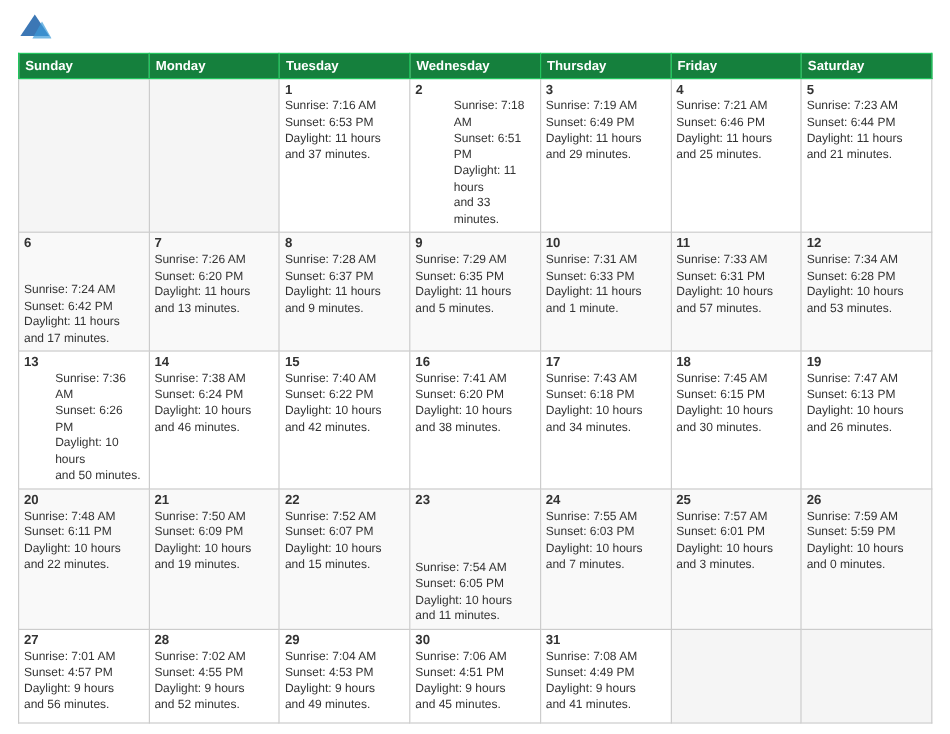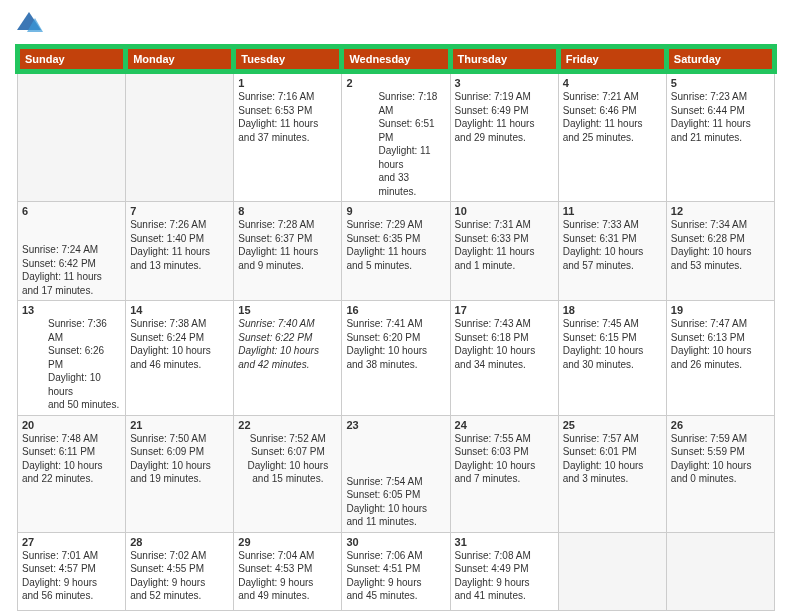--- a/index.html
+++ b/index.html
@@ -58,26 +58,26 @@
       font-size: 13px;
       color: #555;
       margin-top: 2px;
     }
     .calendar {
       width: 100%;
       border-collapse: collapse;
       table-layout: fixed;
     }
     .calendar th {
-      background-color: #c2410c;
+      background-color: #15803d;
       color: white;
       font-size: 11px;
       font-weight: bold;
       padding: 4px 5px;
-      border: 5px solid #22c55e;
+      border: 1px solid #22c55e;
       text-align: left;
     }
     .calendar td {
       border: 1px solid #ccc;
       vertical-align: top;
       padding: 3px 4px;
       font-size: 9px;
       color: #333;
       height: 78px;
       background: #fff;
@@ -178,21 +178,21 @@
           <td>
             <span class="day-num">6</span>
             <div class="cell-content" style="white-space: pre-line; margin-top: 26px;">Sunrise: 7:24 AM
 Sunset: 6:42 PM
 Daylight: 11 hours
 and 17 minutes.</div>
           </td>
           <td>
             <span class="day-num">7</span>
             <div class="cell-content" style="white-space: pre-line;">Sunrise: 7:26 AM
-Sunset: 1:40 PM
+Sunset: 6:20 PM
 Daylight: 11 hours
 and 13 minutes.</div>
           </td>
           <td>
             <span class="day-num">8</span>
             <div class="cell-content" style="white-space: pre-line;">Sunrise: 7:28 AM
 Sunset: 6:37 PM
 Daylight: 11 hours
 and 9 minutes.</div>
           </td>
@@ -235,21 +235,21 @@
           </td>
           <td>
             <span class="day-num">14</span>
             <div class="cell-content" style="white-space: pre-line;">Sunrise: 7:38 AM
 Sunset: 6:24 PM
 Daylight: 10 hours
 and 46 minutes.</div>
           </td>
           <td>
             <span class="day-num">15</span>
-            <div class="cell-content" style="white-space: pre-line; font-style: italic;">Sunrise: 7:40 AM
+            <div class="cell-content" style="white-space: pre-line;">Sunrise: 7:40 AM
 Sunset: 6:22 PM
 Daylight: 10 hours
 and 42 minutes.</div>
           </td>
           <td>
             <span class="day-num">16</span>
             <div class="cell-content" style="white-space: pre-line;">Sunrise: 7:41 AM
 Sunset: 6:20 PM
 Daylight: 10 hours
 and 38 minutes.</div>
@@ -286,21 +286,21 @@
           </td>
           <td>
             <span class="day-num">21</span>
             <div class="cell-content" style="white-space: pre-line;">Sunrise: 7:50 AM
 Sunset: 6:09 PM
 Daylight: 10 hours
 and 19 minutes.</div>
           </td>
           <td>
             <span class="day-num">22</span>
-            <div class="cell-content" style="white-space: pre-line; text-align: center;">Sunrise: 7:52 AM
+            <div class="cell-content" style="white-space: pre-line;">Sunrise: 7:52 AM
 Sunset: 6:07 PM
 Daylight: 10 hours
 and 15 minutes.</div>
           </td>
           <td>
             <span class="day-num">23</span>
             <div class="cell-content" style="white-space: pre-line; margin-top: 44px;">Sunrise: 7:54 AM
 Sunset: 6:05 PM
 Daylight: 10 hours
 and 11 minutes.</div>

